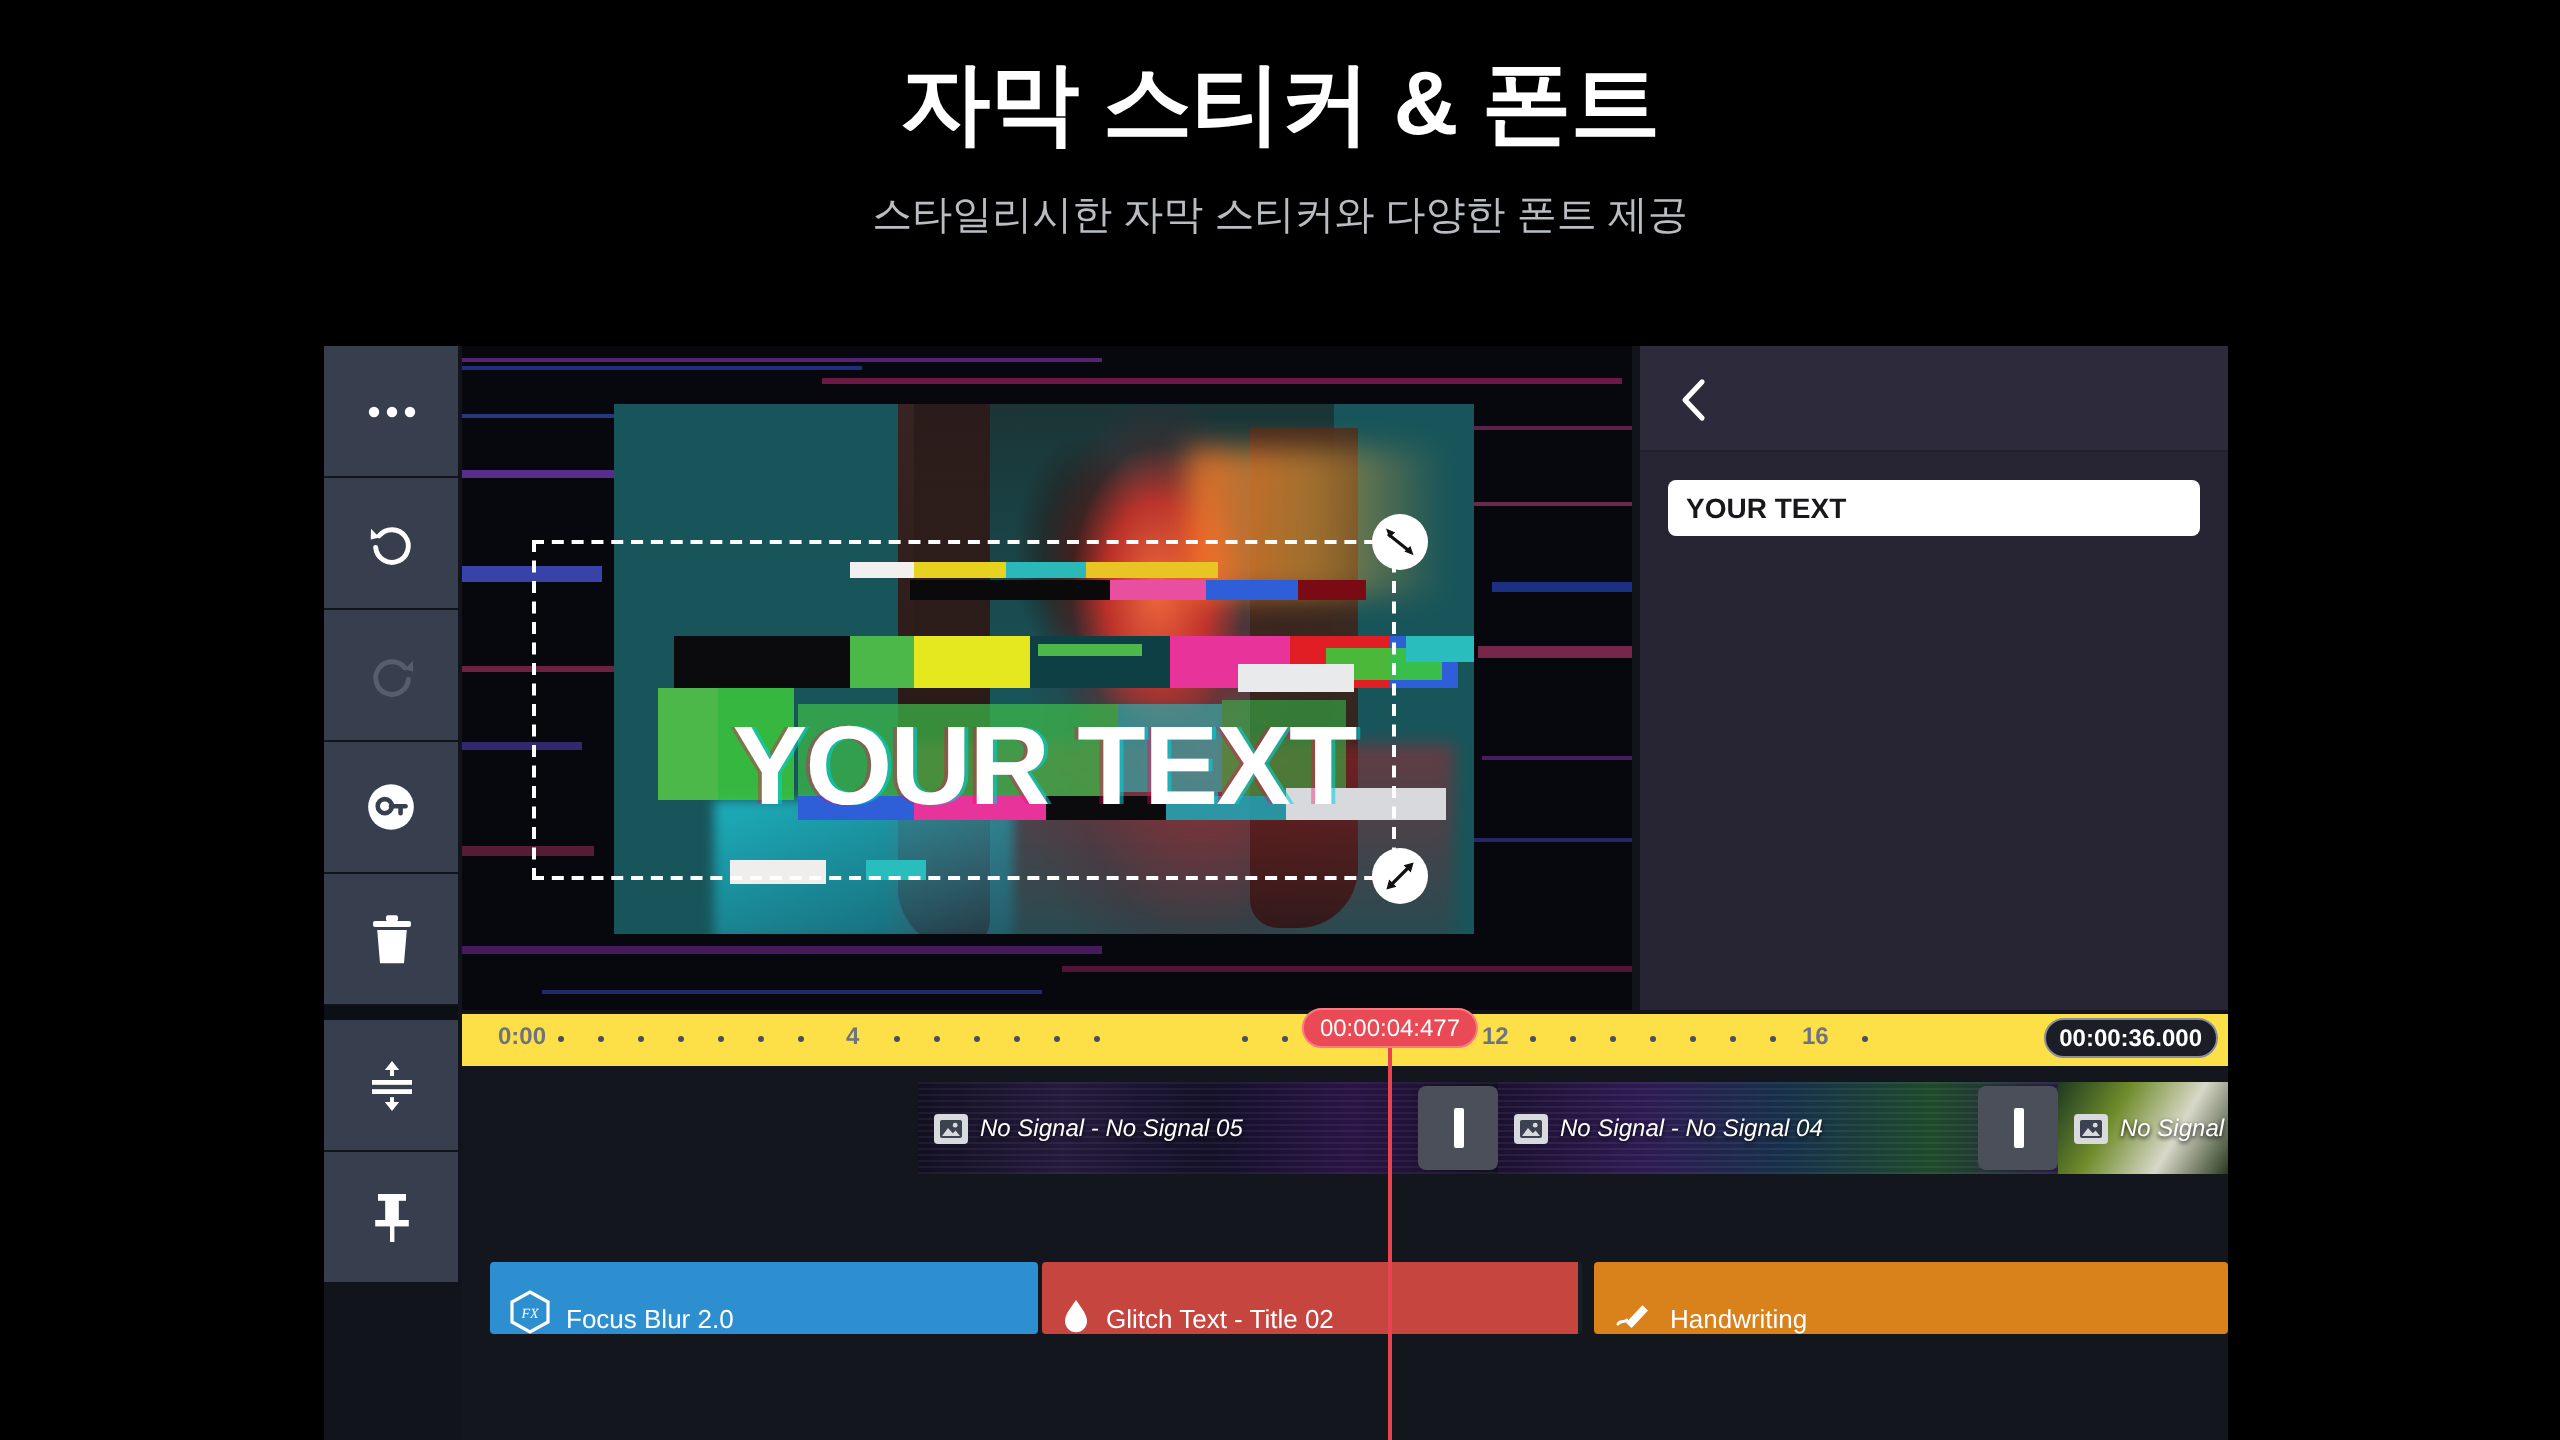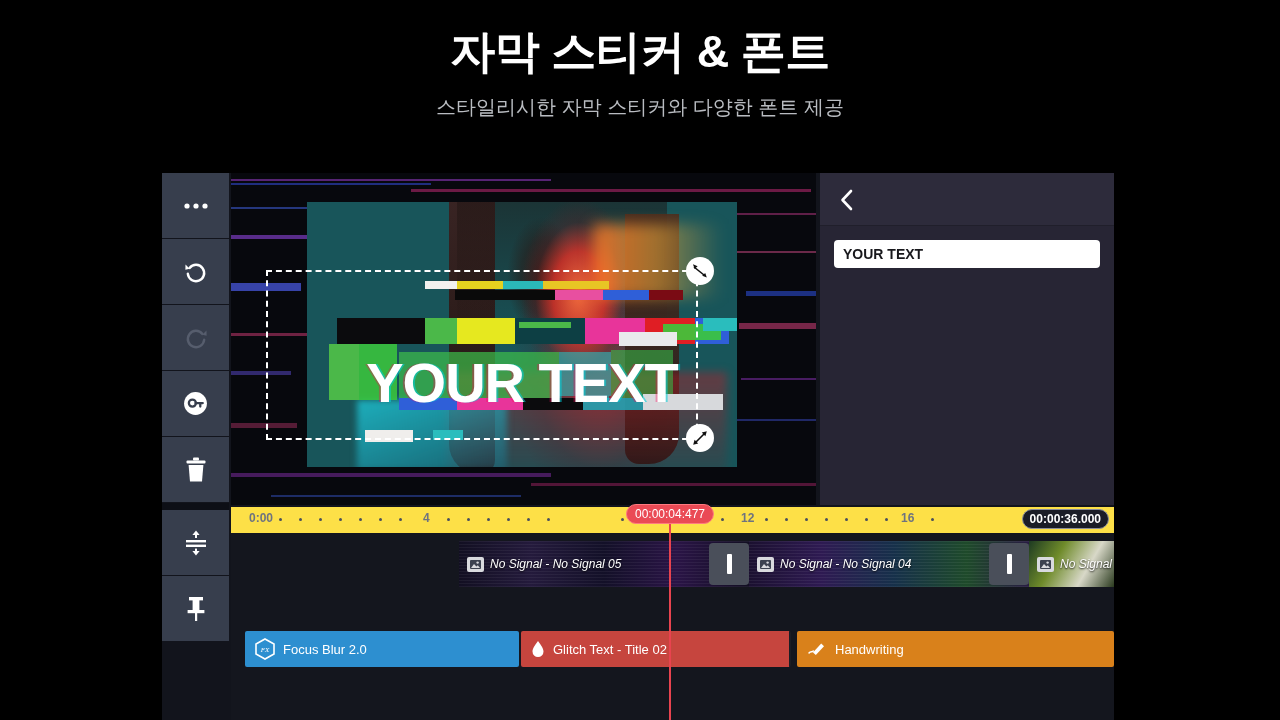--- a/index.html
+++ b/index.html
@@ -202,21 +202,21 @@
     border-right: 1px solid rgba(0,0,0,.35);
   }
   .kine {
     position: absolute; top: 0; height: 47px;
     background: #dcb730; display: flex; align-items: center;
   }
   .kine .lbl { color: #fff; font-size: 13px; margin-left: 10px; }
 
   .t-fx { top: 124px; height: 36px; }
   .bar {
-    position: absolute; top: 0; height: 36px; display: flex; align-items: center;
+    position: absolute; top: 0; height: 36px; display: flex; align-items: flex-end;
     border-radius: 2px;
   }
   .bar .lbl { color: #fff; font-size: 13px; margin-left: 8px; }
   .bar .ic { margin-left: 10px; display: flex; align-items: center; }
 </style>
 </head>
 <body>
 
 <div id="root">
 
@@ -489,20 +489,20 @@
             <span class="ic">
               <svg width="20" height="18" viewBox="0 0 20 18">
                 <path d="M2 13 C3.6 10.6 5 12.6 6.4 11" stroke="#fff" stroke-width="1.5" fill="none" stroke-linecap="round"></path>
                 <path d="M6 12.4 L14.2 3.6 L17 6.2 L8.8 15 Z" fill="#fff"></path>
               </svg>
             </span>
             <span class="lbl">Handwriting</span>
           </div>
         </div>
 
-        <div class="playhead" style="left:438px;height:213px">
+        <div class="playhead" style="left:463px;height:213px">
           <div class="ph-pill">00:00:04:477</div>
         </div>
 
       </div>
     </div>
   </div>
 </div>
 
 </body></html>

